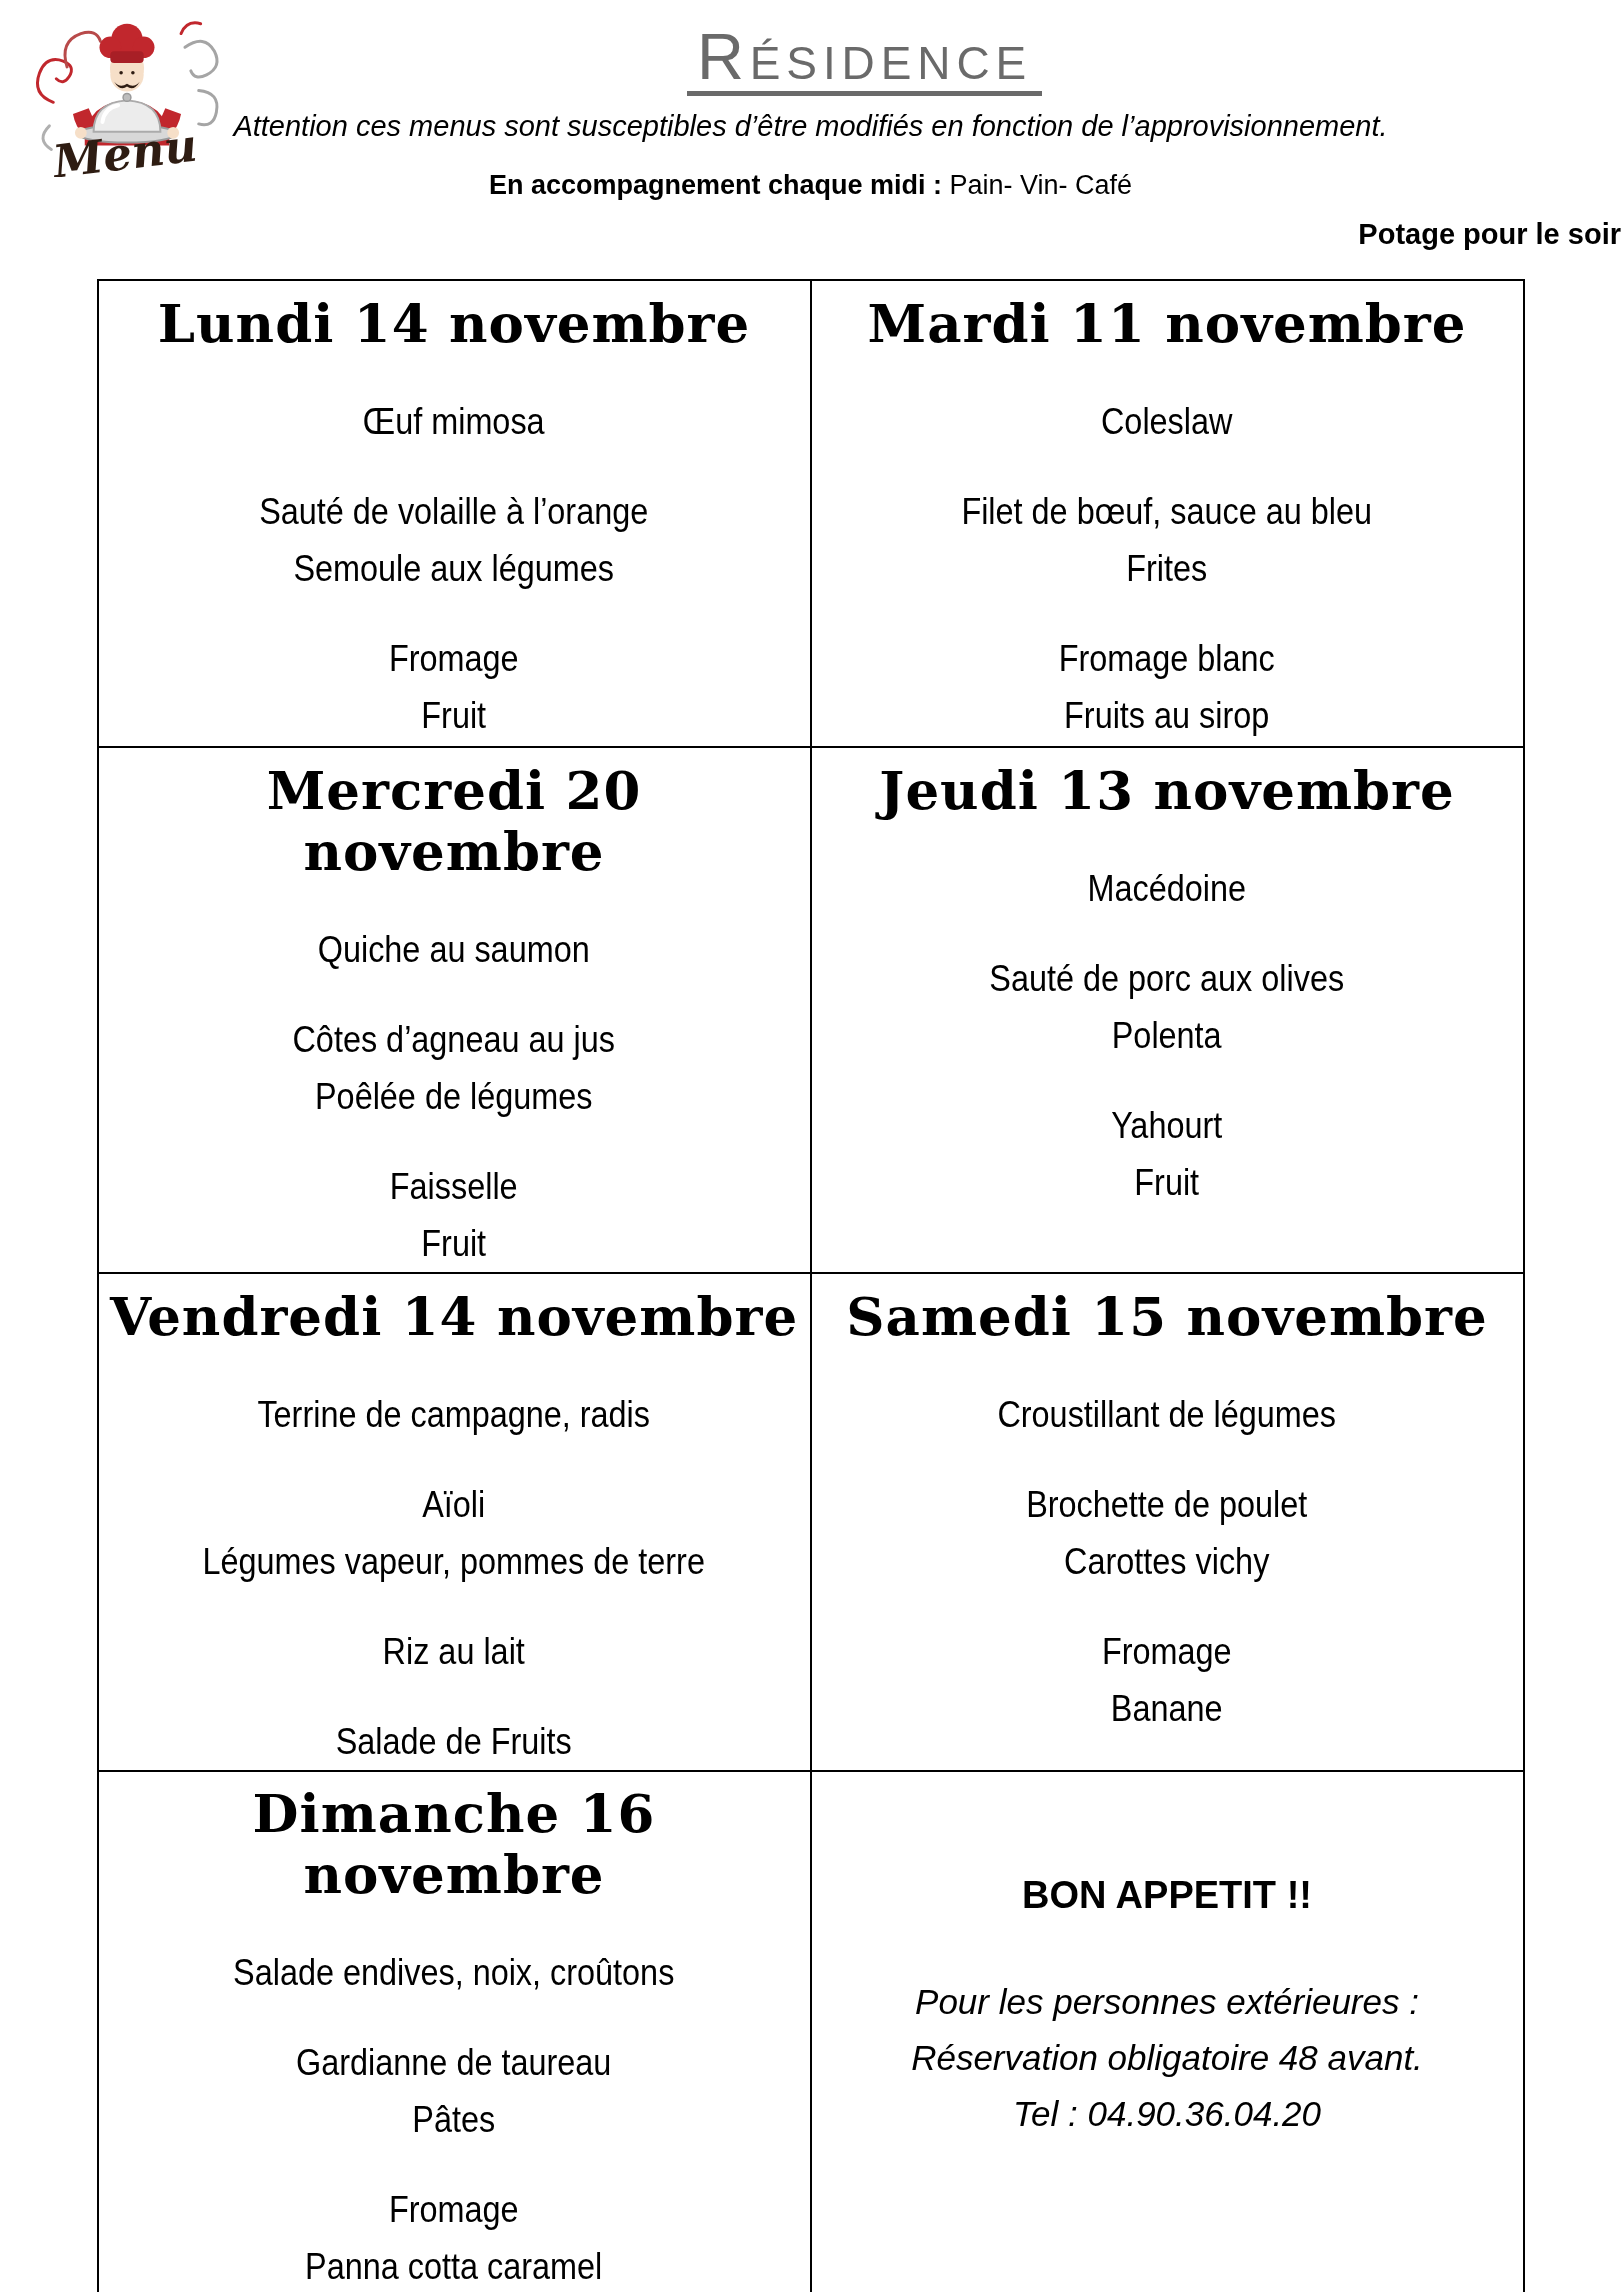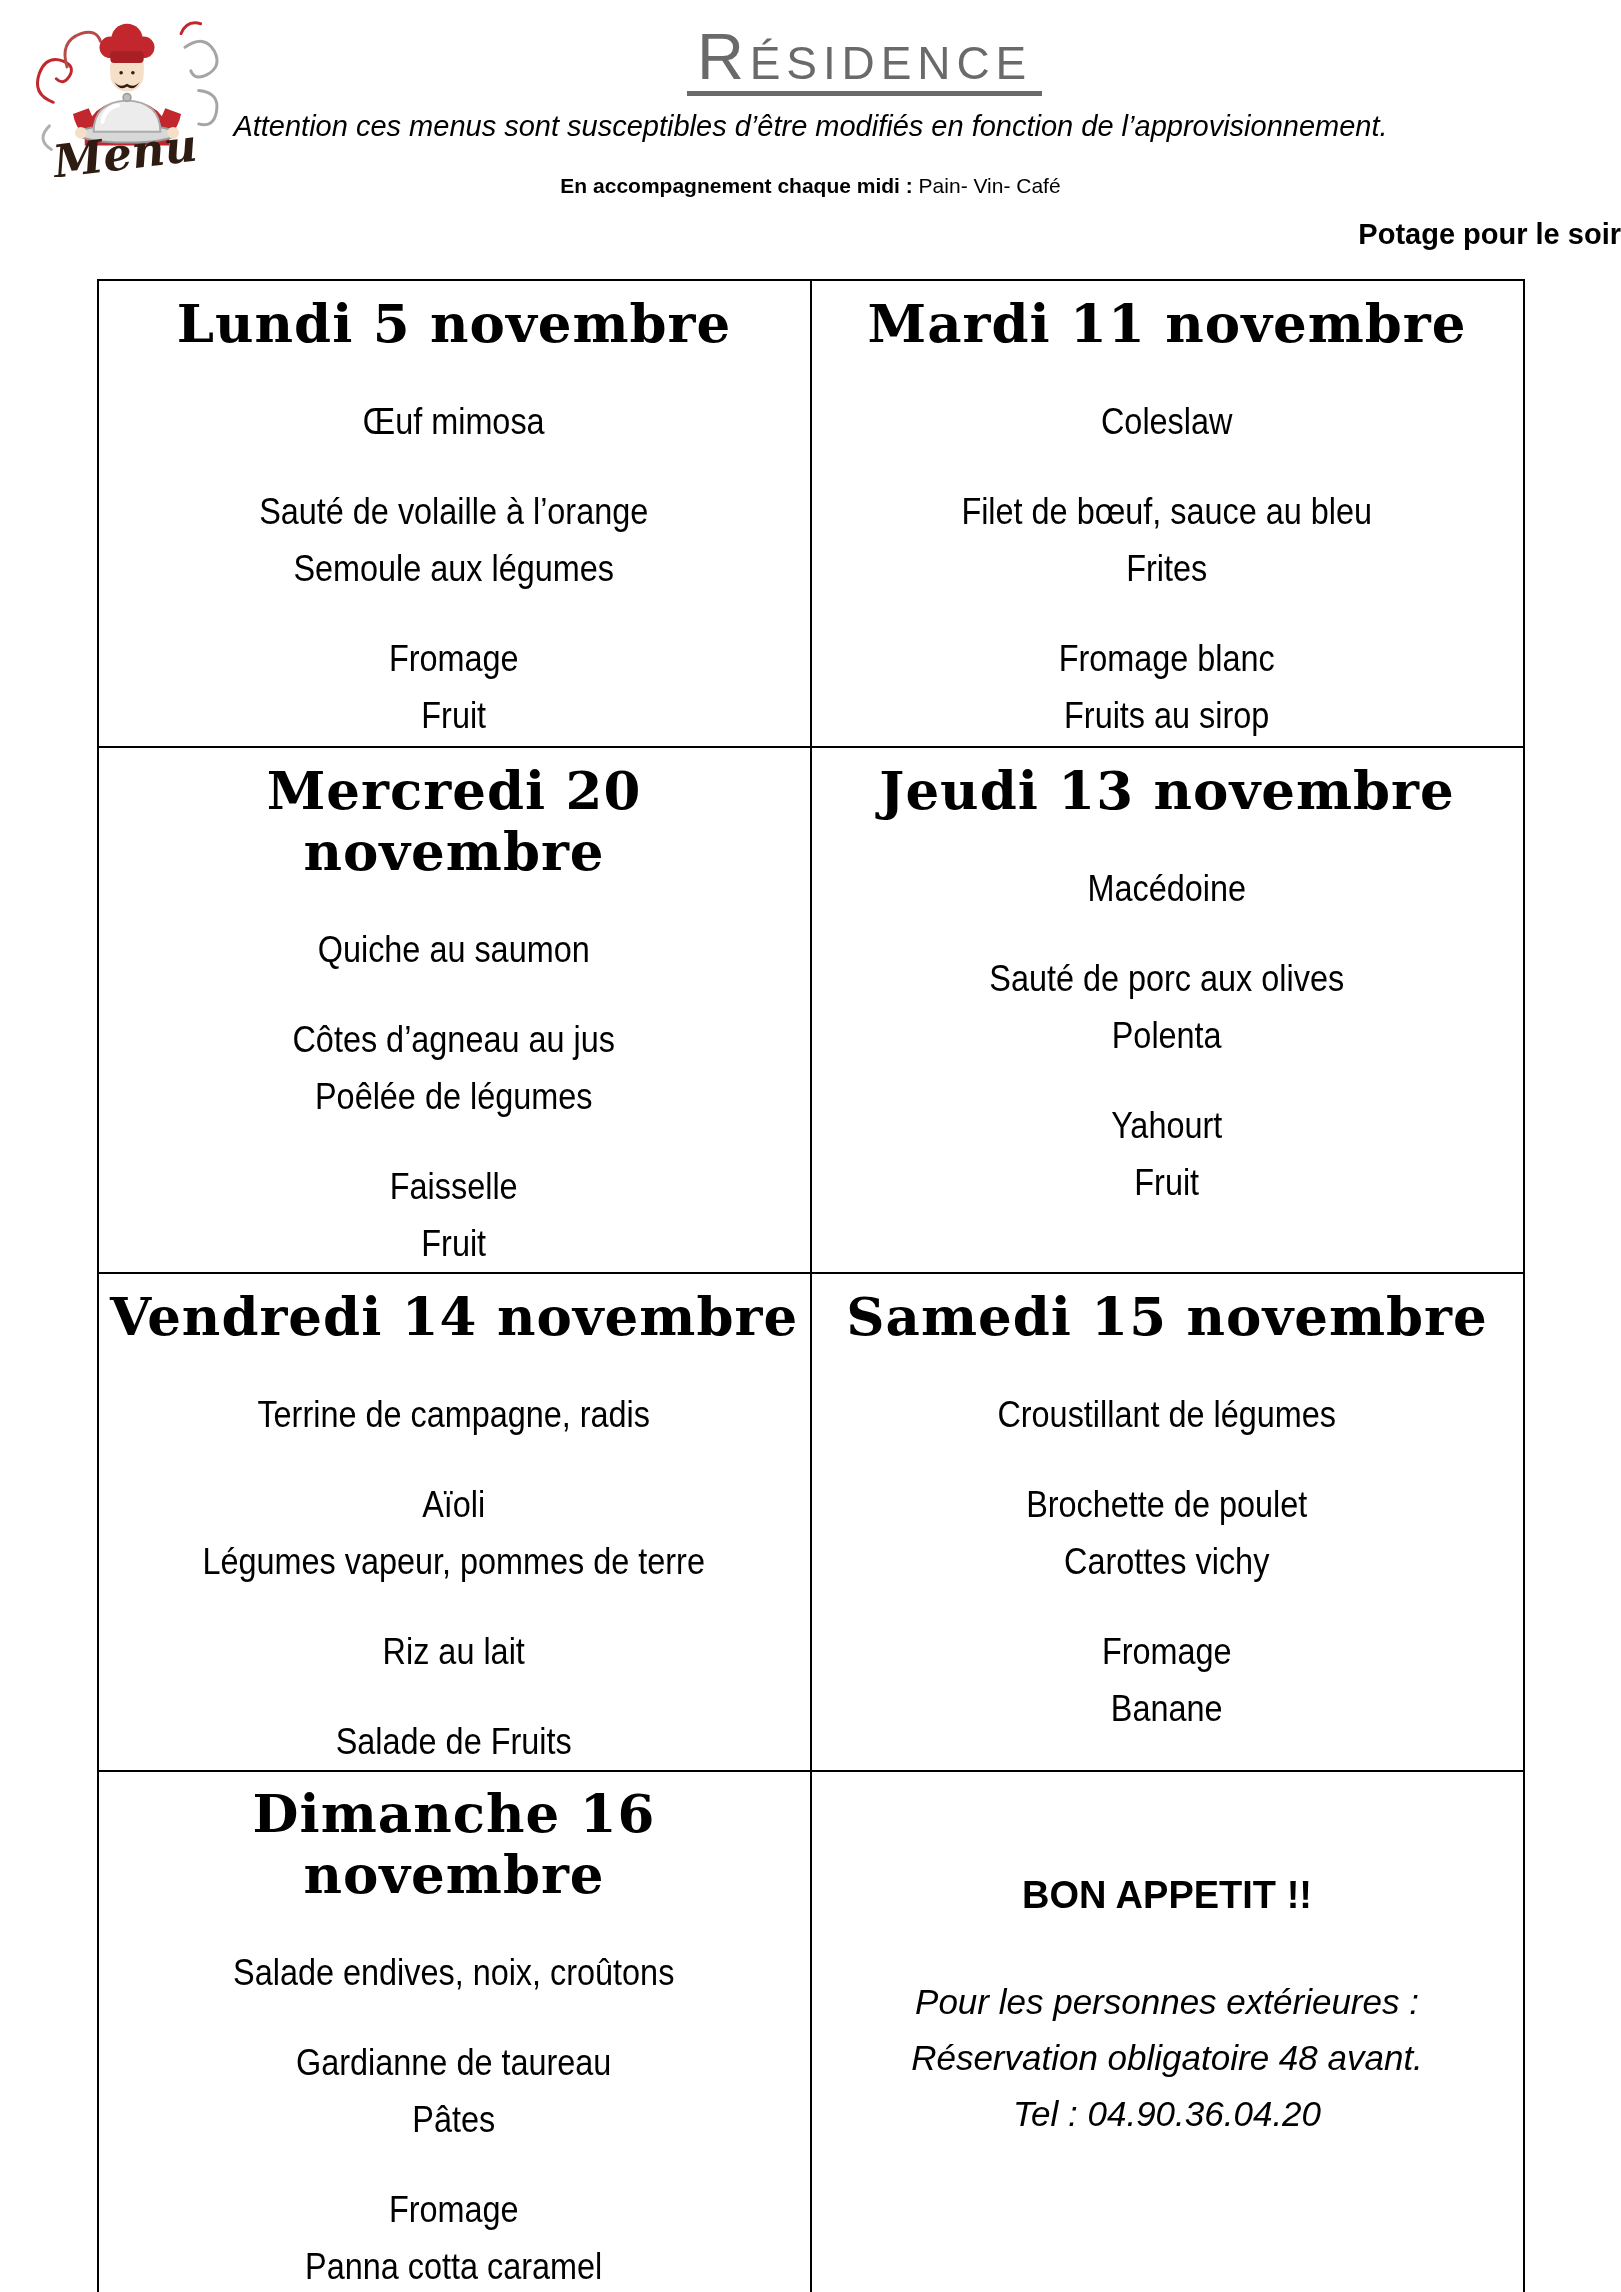--- a/index.html
+++ b/index.html
@@ -10,21 +10,21 @@
   .logo{position:absolute;left:15.7px;top:7.8px;}
 
   
   header{padding-top:23.5px;}
   .title-row{display:flex;justify-content:center;align-items:baseline;gap:51px;transform:translateX(54px);}
   .t-res{display:inline-block;font-variant:small-caps;font-size:65px;letter-spacing:5.9px;
          color:#6a6a6a;border-bottom:5.9px solid #6a6a6a;line-height:1;padding:0 9.8px 2px;}
   .t-name{display:inline-block;font-variant:small-caps;font-size:98px;letter-spacing:2.9px;
          color:#6a6a6a;border-bottom:5.9px solid #6a6a6a;line-height:1;padding:0 13.7px 0;}
   .notice{text-align:center;font-style:italic;font-size:29px;line-height:35px;margin:13.7px 0 0;}
-  .accomp{text-align:center;font-size:21px;line-height:35px;margin:23.5px 0 0;}
+  .accomp{text-align:center;font-size:27px;line-height:35px;margin:23.5px 0 0;}
   .accomp .b{font-weight:bold;}
   .potage{text-align:right;font-size:29px;line-height:35px;font-weight:bold;margin:14px 0 0;}
 
   
   table.menu{border-collapse:collapse;margin:27.4px auto 0;width:1428px;table-layout:fixed;}
   table.menu td{border:2px solid #000;width:50%;vertical-align:top;text-align:center;padding:0 9.8px;}
   tr.r1{height:467px;} tr.r2{height:450px;} tr.r3{height:486px;} tr.r4{height:461px;}
 
   .day-title{font-family:"DejaVu Serif",serif;font-weight:bold;font-size:53px;line-height:61px;
              letter-spacing:1px;margin-top:11.8px;margin-bottom:39px;}
@@ -83,21 +83,21 @@
     </div>
     <p class="notice">Attention ces menus sont susceptibles d’être modifiés en fonction de l’approvisionnement.</p>
     <p class="accomp"><span class="b">En accompagnement chaque midi :</span><span> Pain- Vin- Café</span></p>
     <p class="potage">Potage pour le soir</p>
   </header>
 
   <table class="menu">
     <tbody>
       <tr class="r1">
         <td class="day-cell">
-            <div class="day-title">Lundi 5 novembre</div>
+            <div class="day-title">Lundi 14 novembre</div>
             <div class="group">
               <div class="line">Œuf mimosa</div>
             </div>
             <div class="group">
               <div class="line">Sauté de volaille à l’orange</div>
               <div class="line">Semoule aux légumes</div>
             </div>
             <div class="group">
               <div class="line">Fromage</div>
               <div class="line">Fruit</div>

